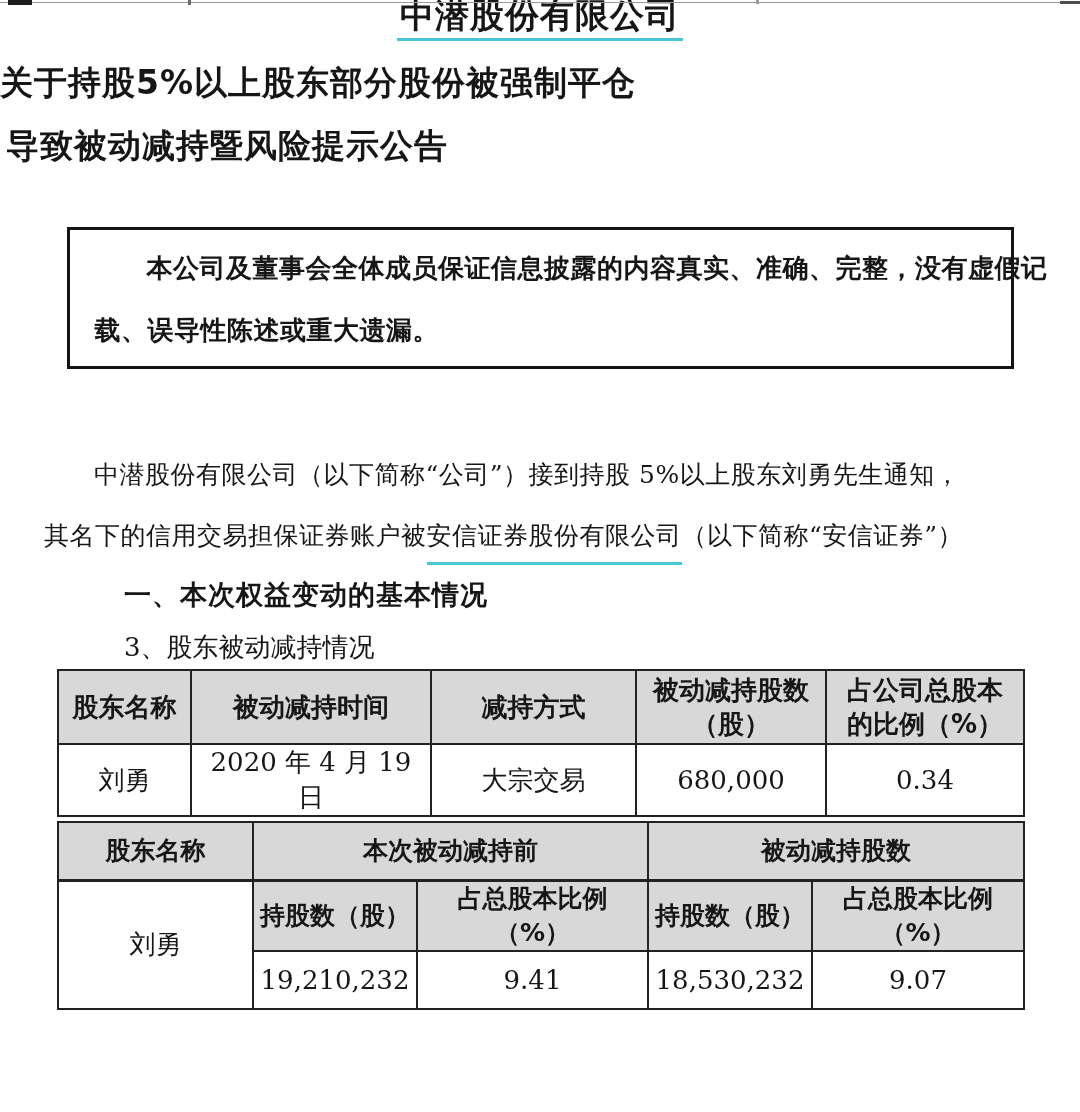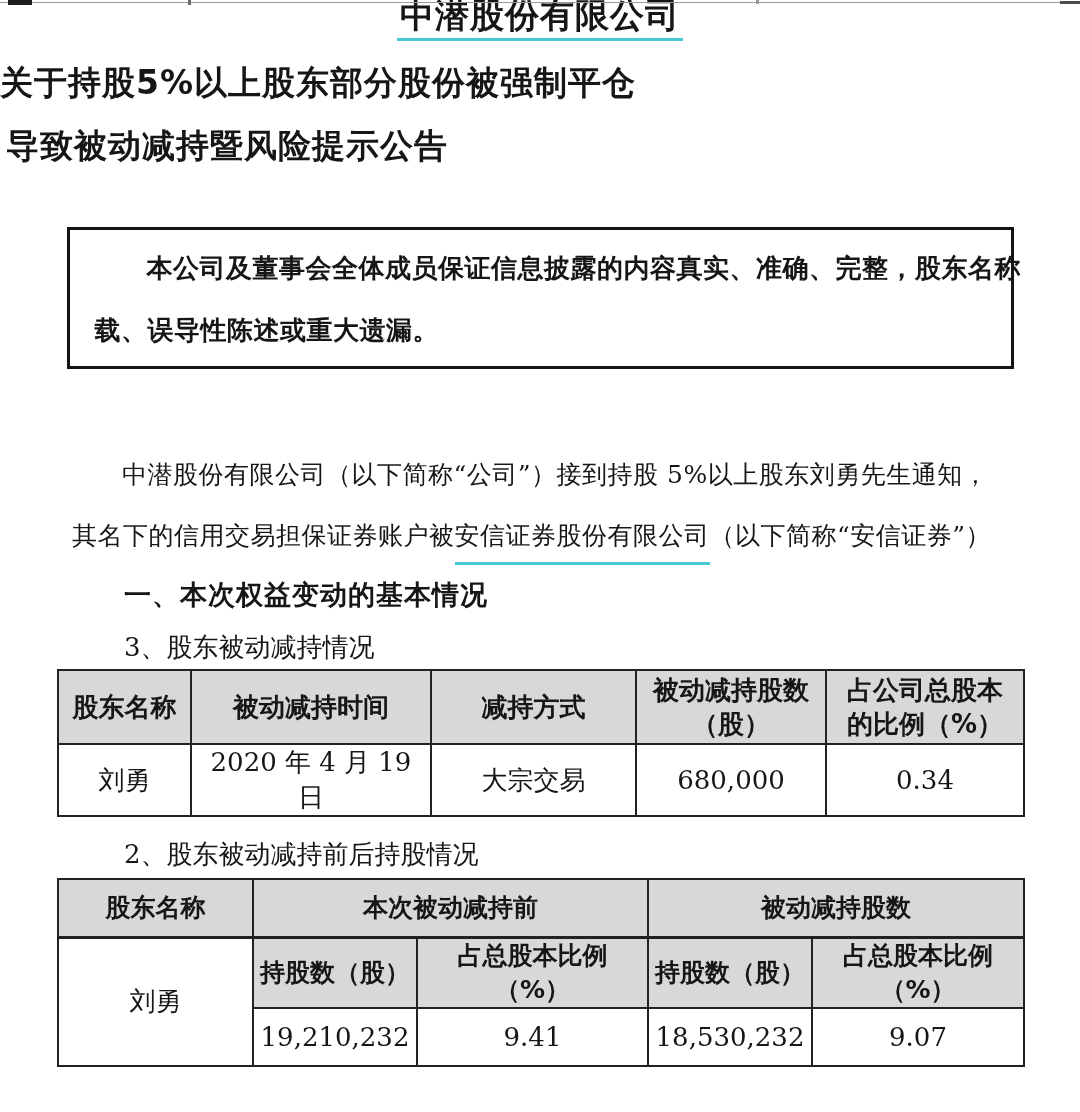--- a/index.html
+++ b/index.html
@@ -45,21 +45,21 @@
     padding: 7px 25px 5px 25px;
   }
   .disclaimer-line {
     font-size: 26px;
     line-height: 62px;
     letter-spacing: 0.5px;
     white-space: nowrap;
   }
   .indent-2em { text-indent: 2em; }
 
-  .body-block { margin: 75px 68px 0 72px; }
+  .body-block { margin: 75px 68px 0 44px; }
   .body-line {
     font-size: 25px;
     line-height: 61px;
     letter-spacing: 0.5px;
     white-space: nowrap;
   }
   .doc-link {
     border-bottom: 3px solid #45c8d3;
     padding-bottom: 12px;
     cursor: pointer;
@@ -124,21 +124,21 @@
   <div class="scan-mark-c"></div>
   <div class="scan-mark-d"></div>
 
   <div class="title-wrap">
     <span class="title-text hei">中潜股份有限公司</span>
   </div>
   <div class="subtitle subtitle-1 hei">关于持股5%以上股东部分股份被强制平仓</div>
   <div class="subtitle subtitle-2 hei">导致被动减持暨风险提示公告</div>
 
   <div class="disclaimer-box">
-    <div class="disclaimer-line indent-2em hei">本公司及董事会全体成员保证信息披露的内容真实、准确、完整，股东名称</div>
+    <div class="disclaimer-line indent-2em hei">本公司及董事会全体成员保证信息披露的内容真实、准确、完整，没有虚假记</div>
     <div class="disclaimer-line hei">载、误导性陈述或重大遗漏。</div>
   </div>
 
   <div class="body-block">
     <div class="body-line indent-2em">中潜股份有限公司（以下简称“公司”）接到持股 5%以上股东刘勇先生通知，</div>
     <div class="body-line"><span>其名下的信用交易担保证券账户被</span><span class="doc-link">安信证券股份有限公司</span><span>（以下简称“安信证券”）</span></div>
   </div>
 
   <div class="section-heading hei">一、本次权益变动的基本情况</div>
 
@@ -175,21 +175,20 @@
     <tr class="data-row">
       <td><span class="td-text">刘勇</span></td>
       <td><span class="td-text">2020 年 4 月 19 日</span></td>
       <td><span class="td-text">大宗交易</span></td>
       <td><span class="td-text">680,000</span></td>
       <td><span class="td-text">0.34</span></td>
     </tr>
   </tbody>
     </table>
 
-  <div class="sub-heading sub-heading-2">2、股东被动减持前后持股情况</div>
 
   <table class="doc-table table-2">
     <colgroup>
       <col style="width:195px">
         <col style="width:164px">
         <col style="width:231px">
         <col style="width:164px">
         <col style="width:212px">
     </colgroup>
     <tbody>

